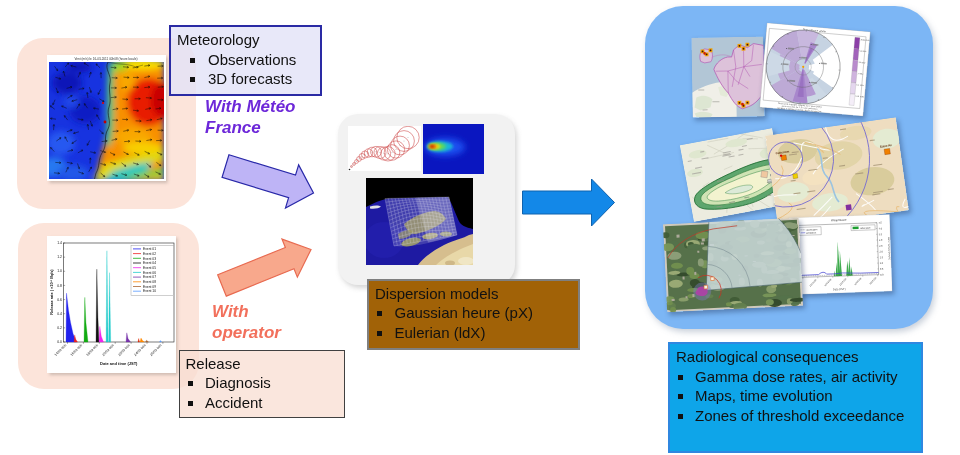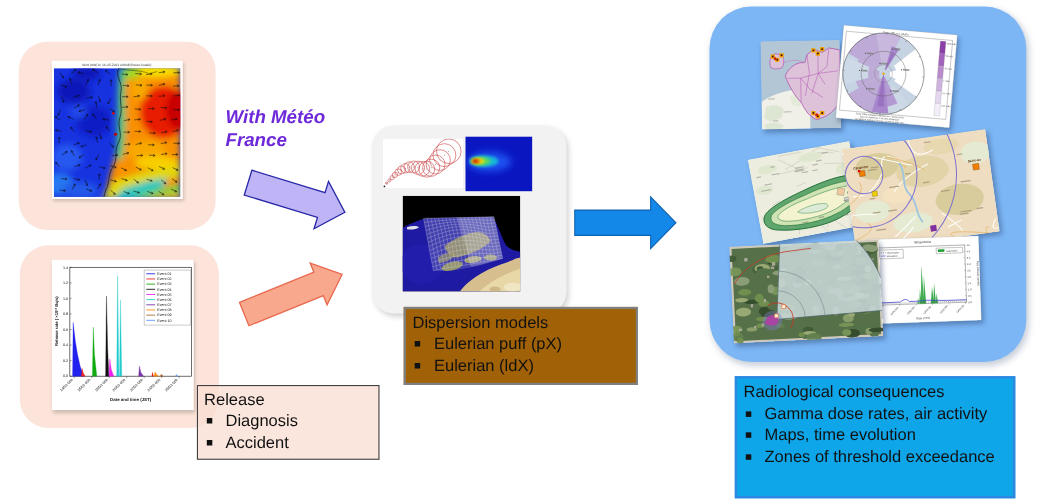--- a/index.html
+++ b/index.html
@@ -764,29 +764,35 @@
     <svg class="abs" style="left:193px;top:194px" width="147" height="147" viewBox="0 0 147 147">
       <g transform="translate(73.5,73.5) rotate(-22)">
         <polygon points="-48.0,-11.5 25.0,-11.5 25.0,-20.5 48.0,0.0 25.0,20.5 25.0,11.5 -48.0,11.5" fill="#f8a88c" stroke="#e86a50" stroke-width="1.2" stroke-linejoin="miter"></polygon>
       </g>
     </svg>
     <svg class="abs" style="left:494px;top:128px" width="149" height="149" viewBox="0 0 149 149">
       <g transform="translate(74.5,74.5) rotate(0)">
         <polygon points="-46.0,-11.5 23.0,-11.5 23.0,-23.5 46.0,0.0 23.0,23.5 23.0,11.5 -46.0,11.5" fill="#1388e8" stroke="#0f62ae" stroke-width="1.0" stroke-linejoin="miter"></polygon>
       </g>
     </svg>
+    <div class="abs box" style="left:169px;top:25px;width:143px;height:63.5px;background:rgba(226,226,247,0.8);border:2px solid #2a2aa4;padding:3px 0 0 6px">
+      <div class="bt">Meteorology</div>
+      <div class="bl"><span class="sq" style="margin:0 13.4px 2px 12.6px"></span><span>Observations</span></div>
+      <div class="bl"><span class="sq" style="margin:0 13.4px 2px 12.6px"></span><span>3D forecasts</span></div>
+    </div>
     <div class="abs box" style="left:178.5px;top:349.5px;width:142px;height:63px;background:rgba(248,222,209,0.75);border:1px solid #404040;padding:3px 16px 0 6px">
       <div class="bt">Release</div>
       <div class="bl"><span class="sq" style="margin:0 12px 2px 2.5px"></span><span>Diagnosis</span></div>
       <div class="bl"><span class="sq" style="margin:0 12px 2px 2.5px"></span><span>Accident</span></div>
     </div>
     <div class="abs box" style="left:367px;top:278.5px;width:203px;height:64px;background:#a16207;border:2px solid #7f7f7f;padding:3px 0 0 6px">
       <div class="bt">Dispersion models</div>
-      <div class="bl"><span class="sq" style="margin:0 12.5px 2px 2px"></span><span>Eulerian puff (pX)</span></div>
+      <div class="bl"><span class="sq" style="margin:0 12.5px 2px 2px"></span><span>Gaussian heure (pX)</span></div>
       <div class="bl"><span class="sq" style="margin:0 12.5px 2px 2px"></span><span>Eulerian (ldX)</span></div>
     </div>
     <div class="abs box" style="left:668px;top:342px;width:244.5px;height:103.5px;background:#0ea5e9;border:2px solid #2f87e0;padding:3px 0 0 6px">
       <div class="bt">Radiological consequences</div>
       <div class="bl"><span class="sq" style="margin:0 12px 2px 2px"></span><span>Gamma dose rates, air activity</span></div>
       <div class="bl"><span class="sq" style="margin:0 12px 2px 2px"></span><span>Maps, time evolution</span></div>
       <div class="bl"><span class="sq" style="margin:0 12px 2px 2px"></span><span>Zones of threshold exceedance</span></div>
     </div>
     <div class="abs wm" style="left:205px;top:96px;color:#6d28d9">With Météo<br>France</div>
+    <div class="abs wm" style="left:212px;top:301px;color:#f2705c">With<br>operator</div>
   </div>
 </body></html>

